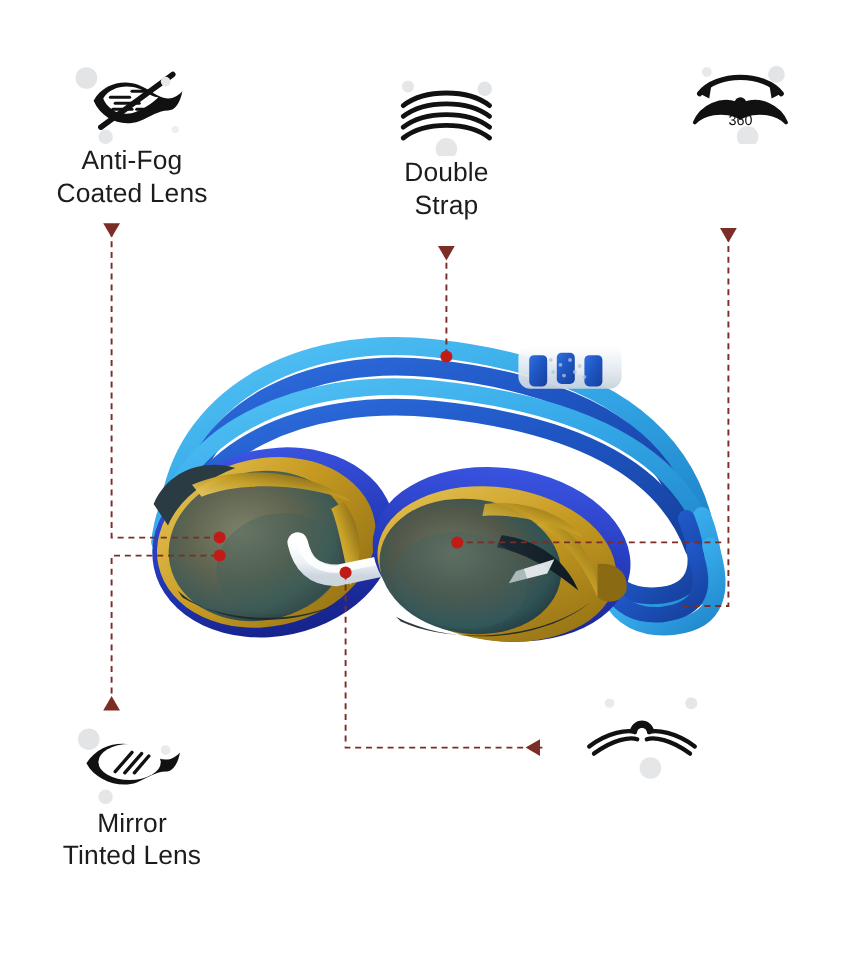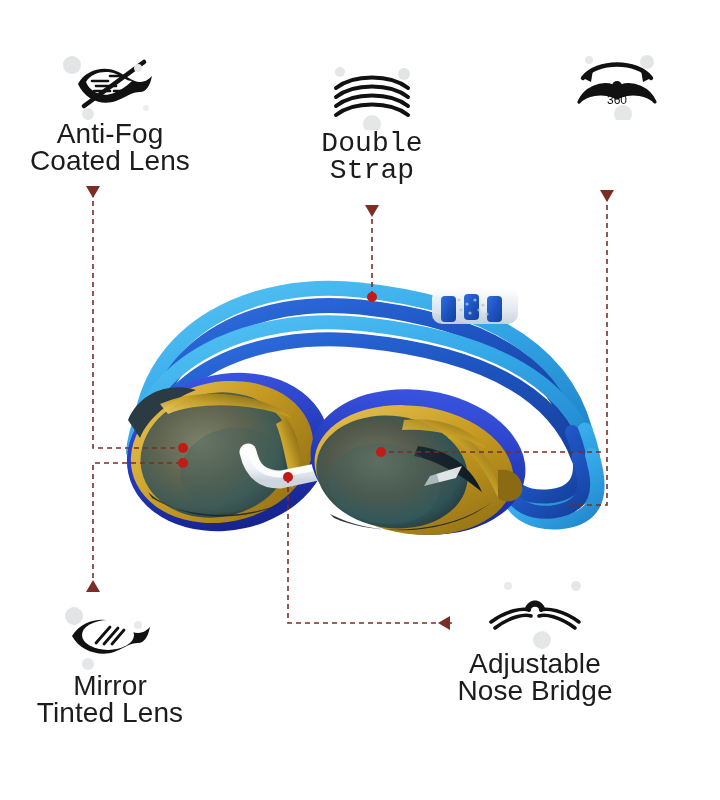--- a/index.html
+++ b/index.html
@@ -17,21 +17,21 @@
 
   
   .feature{position:absolute;text-align:center;}
   .feature .icon-wrap{
     position:relative;
     height:72px;
     display:flex;align-items:center;justify-content:center;text-align:right;
   }
   .feature .bubbles{position:absolute;left:0;top:0;width:100%;height:100%;pointer-events:none;}
   .feature .label{
-    font-size:28px;
+    font-size:22px;
     line-height:27px;
     color:#1c1c1c;
     font-weight:400;
     letter-spacing:.1px;
     white-space:pre-line;
   }
 
   
   #goggles{position:absolute;left:0;top:0;width:720px;height:800px;}
 </style>
@@ -228,21 +228,21 @@
           <line x1="46" y1="20" x2="58" y2="20"></line>
           <line x1="50" y1="35" x2="62" y2="35"></line>
         </g>
         <line x1="20" y1="50" x2="80" y2="6" stroke="#111" stroke-width="4.6" stroke-linecap="round"></line>
       </svg>
     </div>
     <div class="label">Anti-Fog
 Coated Lens</div>
   </div>
 
-  <div class="feature" style="left:282px;top:58px;width:180px;font-family:Liberation Mono, monospace;">
+  <div class="feature" style="left:282px;top:58px;width:180px;">
     <div class="icon-wrap">
       <svg class="bubbles" viewBox="0 0 180 72">
         <circle cx="58" cy="14" r="5" fill="#e4e6e8"></circle>
         <circle cx="122" cy="16" r="6" fill="#e2e4e6"></circle>
         <circle cx="90" cy="66" r="9" fill="#e4e6e8"></circle>
       </svg>
       <svg width="84" height="48" viewBox="0 0 84 48">
         <g fill="none" stroke="#111" stroke-width="4" stroke-linecap="round">
           <path d="M6,18 C24,4 60,4 78,18"></path>
           <path d="M6,27 C24,13 60,13 78,27"></path>
@@ -312,17 +312,15 @@
         <g fill="none" stroke="#111" stroke-width="3.6" stroke-linecap="round">
           <path d="M10,30 C26,18 42,16 48,18"></path>
           <path d="M14,36 C30,24 44,22 50,24"></path>
           <path d="M98,30 C82,18 66,16 60,18"></path>
           <path d="M94,36 C78,24 64,22 58,24"></path>
           <path d="M48,18 C50,10 58,10 60,18" stroke-width="3.6"></path>
         </g>
         <path d="M44,16 C48,6 60,6 64,16 L60,20 C58,13 50,13 48,20 Z" fill="#111"></path>
       </svg>
     </div>
-    <div class="label">Adjustable
-Nose Bridge</div>
   </div>
 
 </div>
 
 </body></html>

